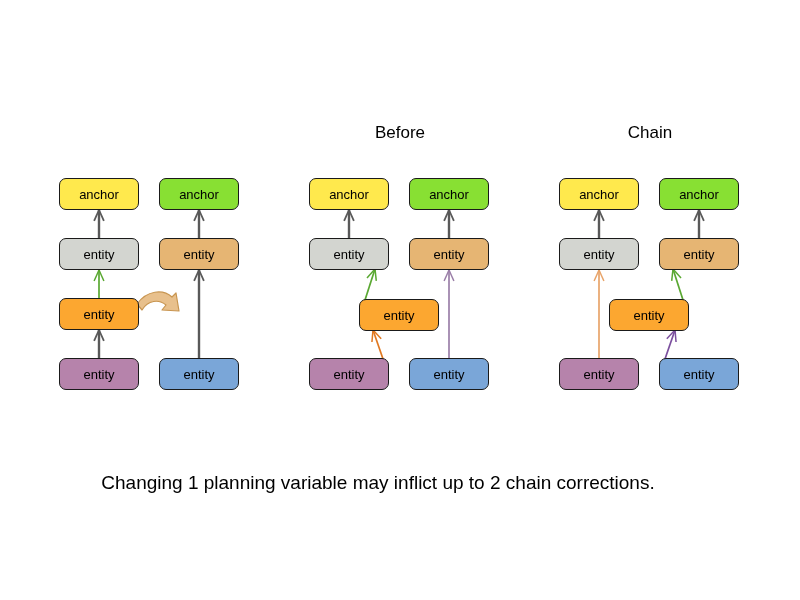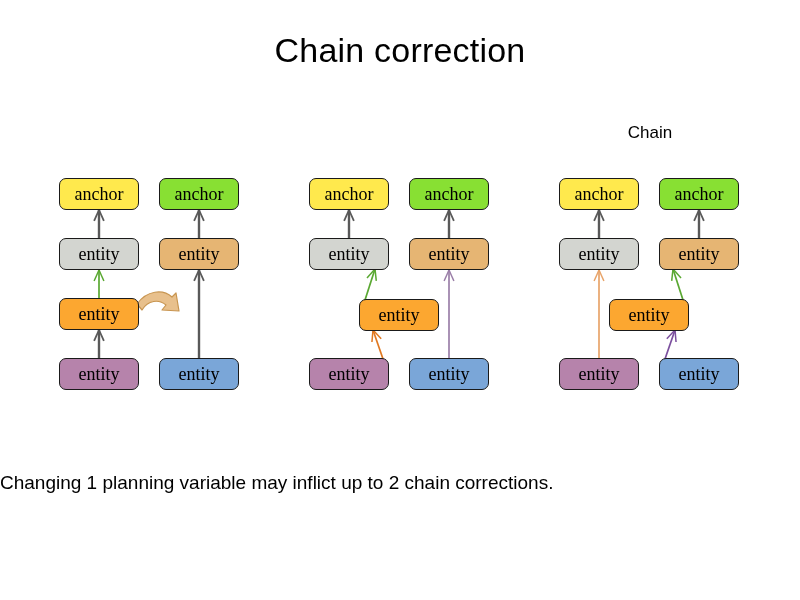--- a/index.html
+++ b/index.html
@@ -40,59 +40,59 @@
     line-height: 22px;
   }
   #label-before { left: 340px; top: 122px; }
   #label-after  { left: 590px; top: 122px; }
 
   #caption {
     position: absolute;
     left: 0;
     top: 470px;
     width: 756px;
+    text-align: center;
     font-size: 19px;
     line-height: 26px;
   }
 
   
   .node {
     position: absolute;
     width: 80px;
     height: 32px;
     box-sizing: border-box;
     border: 1.3px solid #1a1a1a;
     border-radius: 7px;
     display: flex;
     align-items: center;
     justify-content: center;
-    font-size: 18px;
+    font-size: 13px;
     line-height: 17px;
     color: #000;
     z-index: 3;
     box-shadow: 0 0 0 0 rgba(0,0,0,0);
-    font-family: Liberation Serif, serif;
   }
 
   svg.edges {
     position: absolute;
     left: 0; top: 0;
     width: 800px;
     height: 600px;
     z-index: 1;
     overflow: visible;
   }
 </style>
 </head>
 <body>
 
 <div id="stage">
 
-  <div id="page-title">Chain correction</div>
 
+  <div class="group-label" id="label-before">Before</div>
   <div class="group-label" id="label-after">Chain</div>
 
   <svg class="edges" id="edge-layer" viewBox="0 0 800 600" xmlns="http://www.w3.org/2000/svg">
       <line x1="99" y1="238" x2="99" y2="210" stroke="#595959" stroke-width="2.4"></line>
       <line x1="99" y1="210" x2="94.10687456328516" y2="220.9570672837477" stroke="#595959" stroke-width="1.8" stroke-linecap="butt"></line>
       <line x1="99" y1="210" x2="103.89312543671484" y2="220.9570672837477" stroke="#595959" stroke-width="1.8" stroke-linecap="butt"></line>
       <line x1="199" y1="238" x2="199" y2="210" stroke="#595959" stroke-width="2.4"></line>
       <line x1="199" y1="210" x2="194.10687456328515" y2="220.9570672837477" stroke="#595959" stroke-width="1.8" stroke-linecap="butt"></line>
       <line x1="199" y1="210" x2="203.89312543671485" y2="220.9570672837477" stroke="#595959" stroke-width="1.8" stroke-linecap="butt"></line>
       <line x1="99" y1="298" x2="99" y2="270" stroke="#5aa832" stroke-width="1.7"></line>

